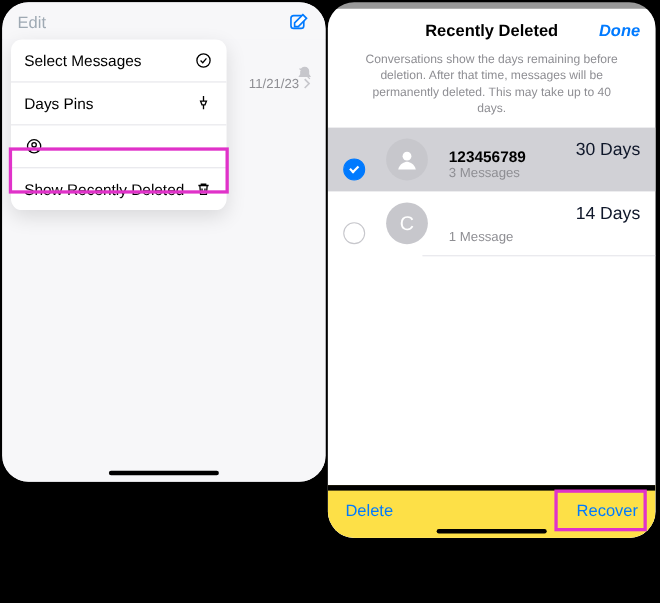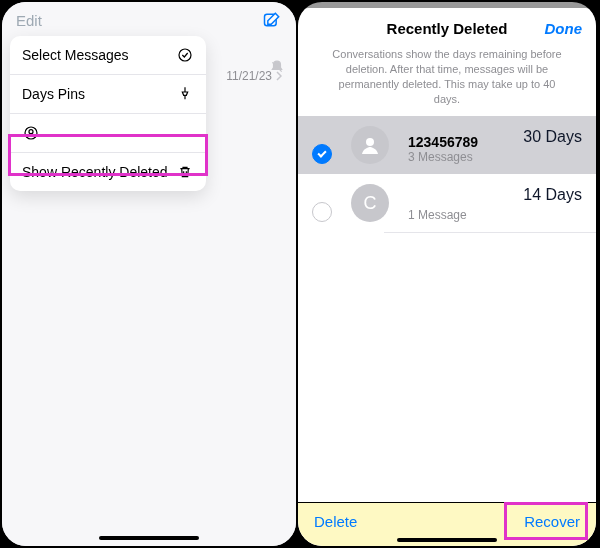--- a/index.html
+++ b/index.html
@@ -13,22 +13,22 @@
       padding: 2px;
     }
     .phone {
       background: #f2f2f7;
       border-radius: 24px;
       overflow: hidden;
       position: relative;
       display: flex;
       flex-direction: column;
     }
-    .phone-left { width: 294px; height: 544px; }
-    .phone-right { width: 298px; height: 544px; }
+    .phone-left { width: 294px; height: 436px; }
+    .phone-right { width: 298px; height: 487px; }
 
     
     .left-header {
       display: flex;
       align-items: center;
       justify-content: space-between;
       padding: 8px 14px 6px;
       background: #f7f7f9;
     }
     .left-edit {
@@ -178,26 +178,26 @@
     }
     .avatar svg { display:block; }
     .convo-text { flex:1; }
     .convo-name { font-size:14px; font-weight:600; color:#000; }
     .convo-sub { font-size:12px; color:#8e8e93; }
     .convo-days { font-size:16px; color:#0f172a; align-self:flex-start; padding-top:2px; }
     .row-divider { height:1px; background:#e5e5ea; margin-left:86px; }
 
     .right-footer {
       margin-top:auto;
-      border-top: 1px solid #000000;
+      border-top: 5px solid #000000;
       display:flex;
       justify-content:space-between;
       align-items:center;
       padding: 10px 16px 16px;
-      background:#fef9c3;
+      background:#fde047;
       position:relative;
     }
     .footer-btn {
       color:#007aff;
       font-size:15px;
     }
     .hl-right {
       bottom: 6px;
       right: 8px;
       width: 84px;

